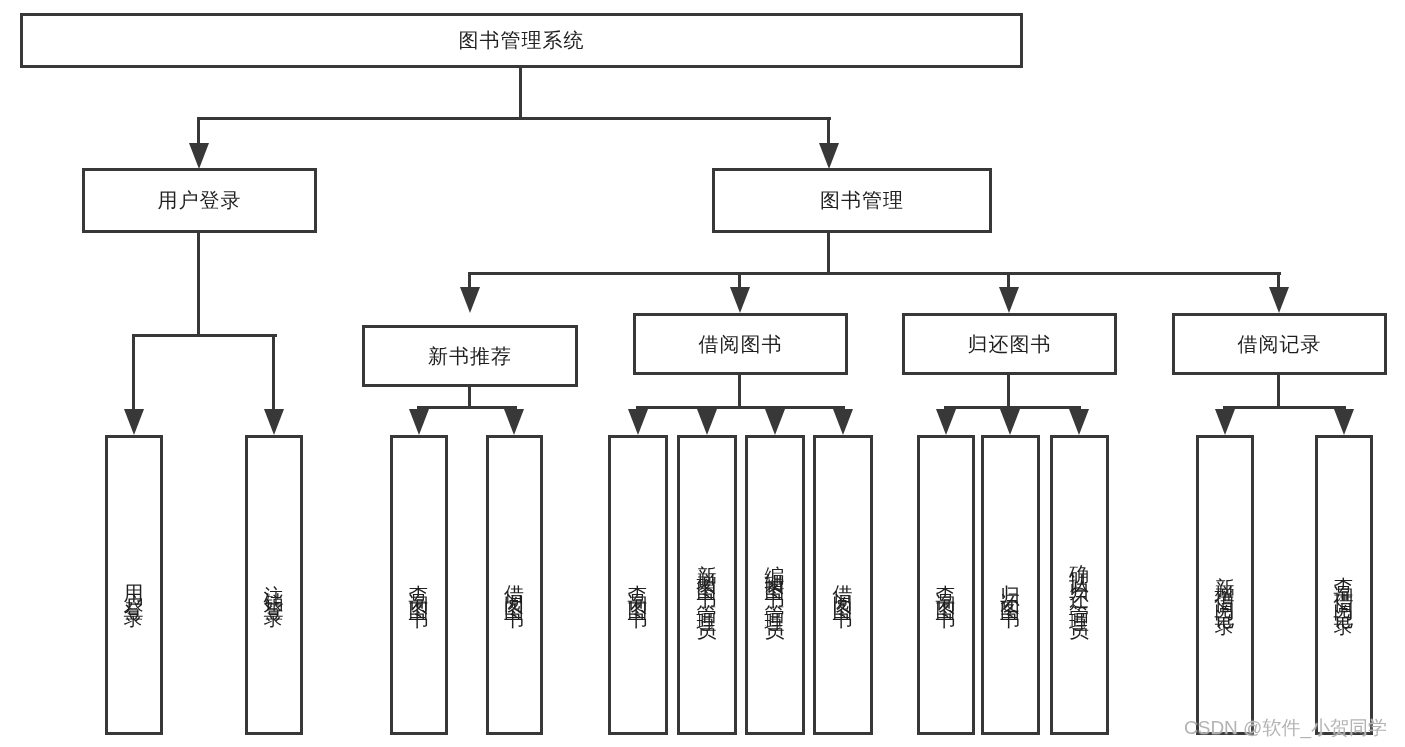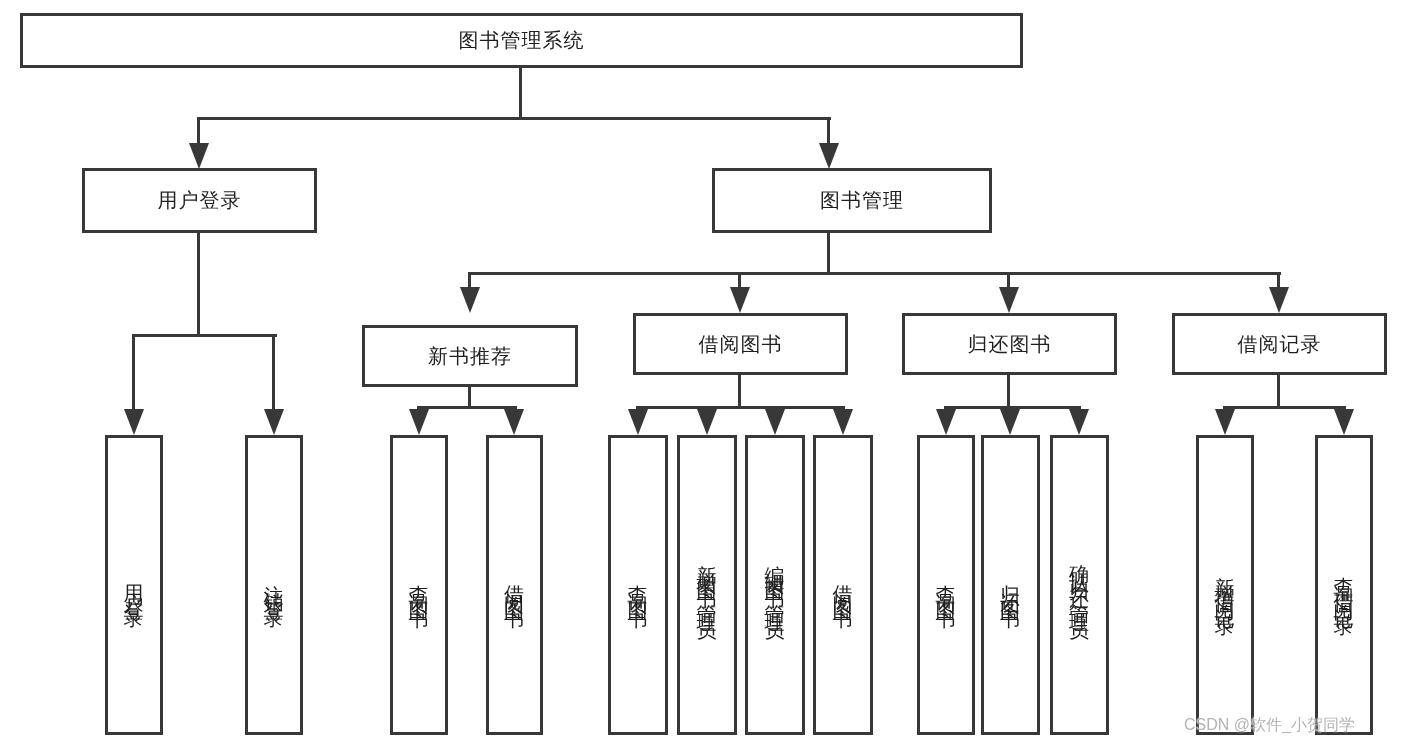--- a/index.html
+++ b/index.html
@@ -44,21 +44,21 @@
     border-left: 10px solid transparent;
     border-right: 10px solid transparent;
     border-top: 26px solid var(--line);
     z-index: 1;
   }
 
   .watermark {
     position: absolute;
     left: 1184px;
     top: 715px;
-    font-size: 16px;
+    font-size: 19px;
     color: var(--watermark);
     white-space: nowrap;
     z-index: 3;
     text-shadow: 0 0 2px #ffffff;
   }
 </style>
 </head>
 <body>
 
 <div class="stage">

